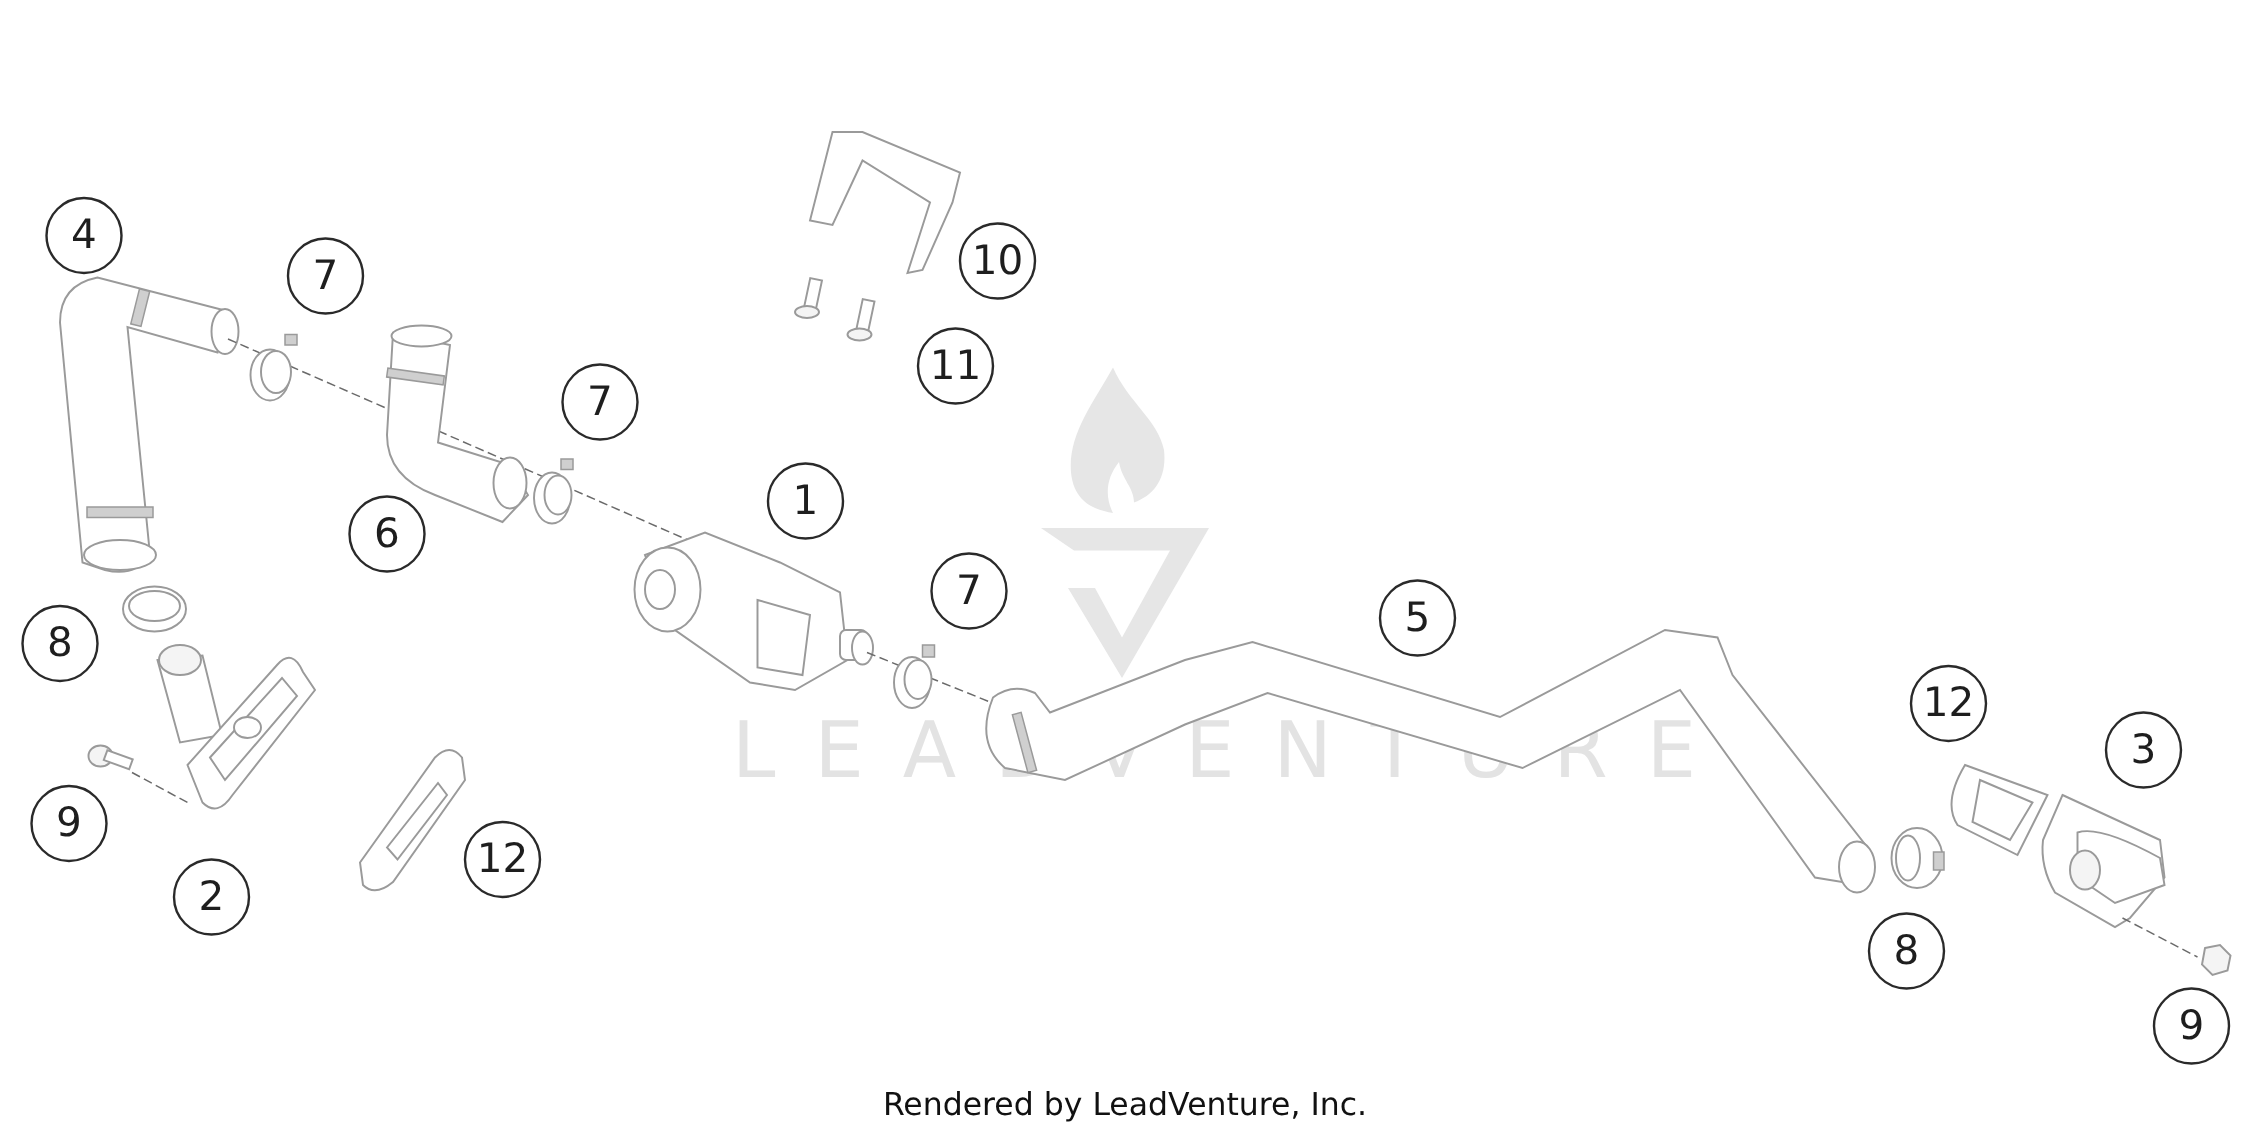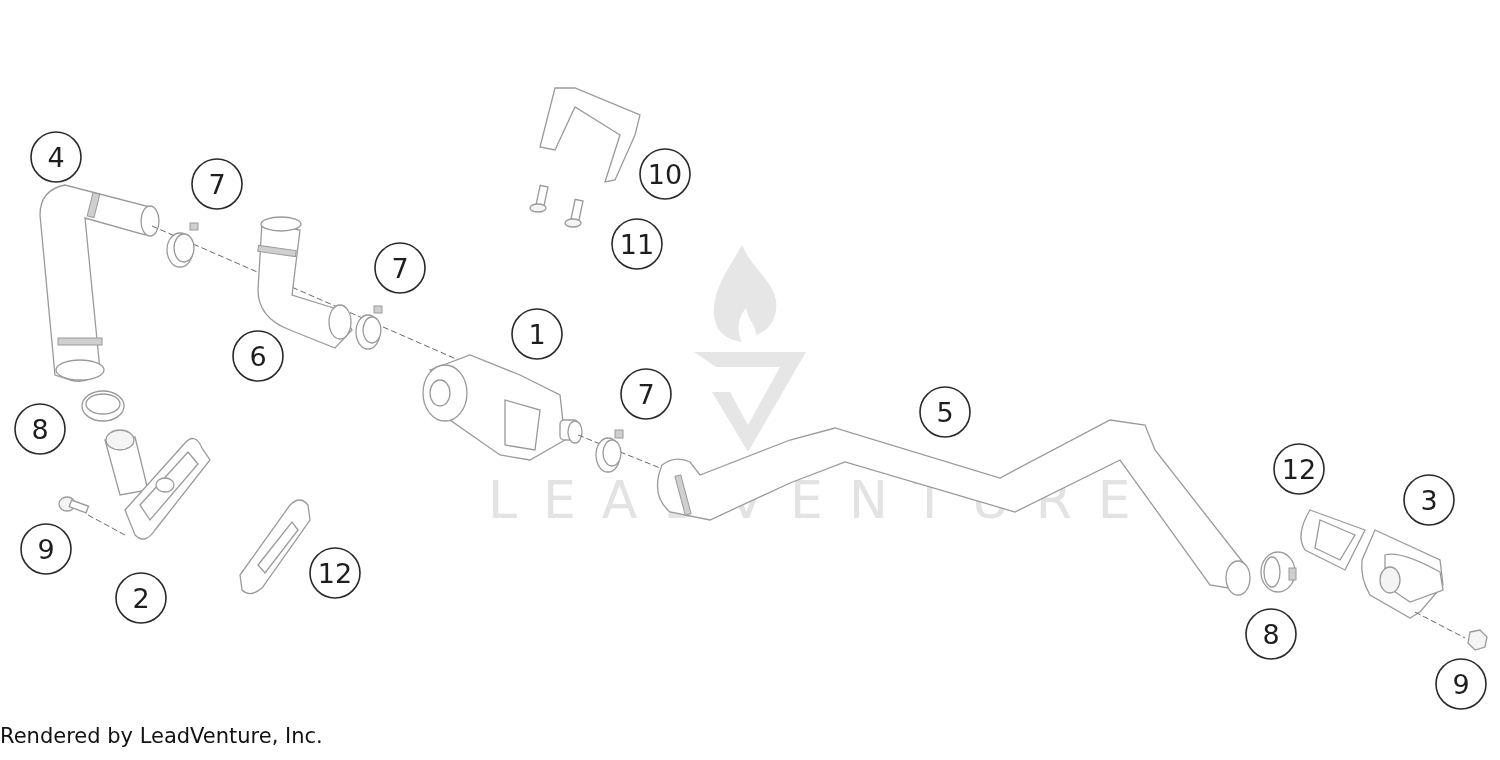--- a/index.html
+++ b/index.html
@@ -6,21 +6,21 @@
   body{width:1500px;height:760px;position:relative;overflow:hidden;font-family:"DejaVu Sans","Liberation Sans",sans-serif;}
   #diagram{position:absolute;left:0;top:0;width:1500px;height:760px;}
   .part{fill:#ffffff;stroke:#9a9a9a;stroke-width:1.3;}
   .part-fill{fill:#f4f4f4;stroke:#9a9a9a;stroke-width:1.3;}
   .band{fill:#cfcfcf;stroke:#9a9a9a;stroke-width:1;}
   .dash{stroke:#6a6a6a;stroke-width:1;stroke-dasharray:6 3;fill:none;}
   .callout circle{fill:#ffffff;stroke:#2a2a2a;stroke-width:1.6;}
   .callout text{font-family:"DejaVu Sans","Liberation Sans",sans-serif;font-size:27px;fill:#1e1e1e;text-anchor:middle;dominant-baseline:central;}
   .wm{fill:#e6e6e6;}
   .wm-text{font-family:"DejaVu Sans","Liberation Sans",sans-serif;font-size:52px;letter-spacing:26px;fill:#e3e3e3;}
-  #credit{position:absolute;left:0;width:1500px;top:724px;text-align:left;font-family:"DejaVu Sans","Liberation Sans",sans-serif;font-size:21px;color:#111;}
+  #credit{position:absolute;left:0;width:1500px;top:724px;text-align:center;font-family:"DejaVu Sans","Liberation Sans",sans-serif;font-size:21px;color:#111;}
 </style>
 </head>
 <body>
 
 <svg id="diagram" viewBox="0 0 1500 760" xmlns="http://www.w3.org/2000/svg">
 
   <g>
     <path class="wm" d="M742 245 C728 270 712 290 714 315 C716 335 730 340 742 342 C736 330 738 318 746 308 C748 320 756 325 756 335 C770 330 778 318 776 300 C772 280 752 268 742 245 Z"></path>
     <polygon class="wm" points="694,352 806,352 748,452 712,392 730,392 748,425 780,367 716,367"></polygon>
   </g>

